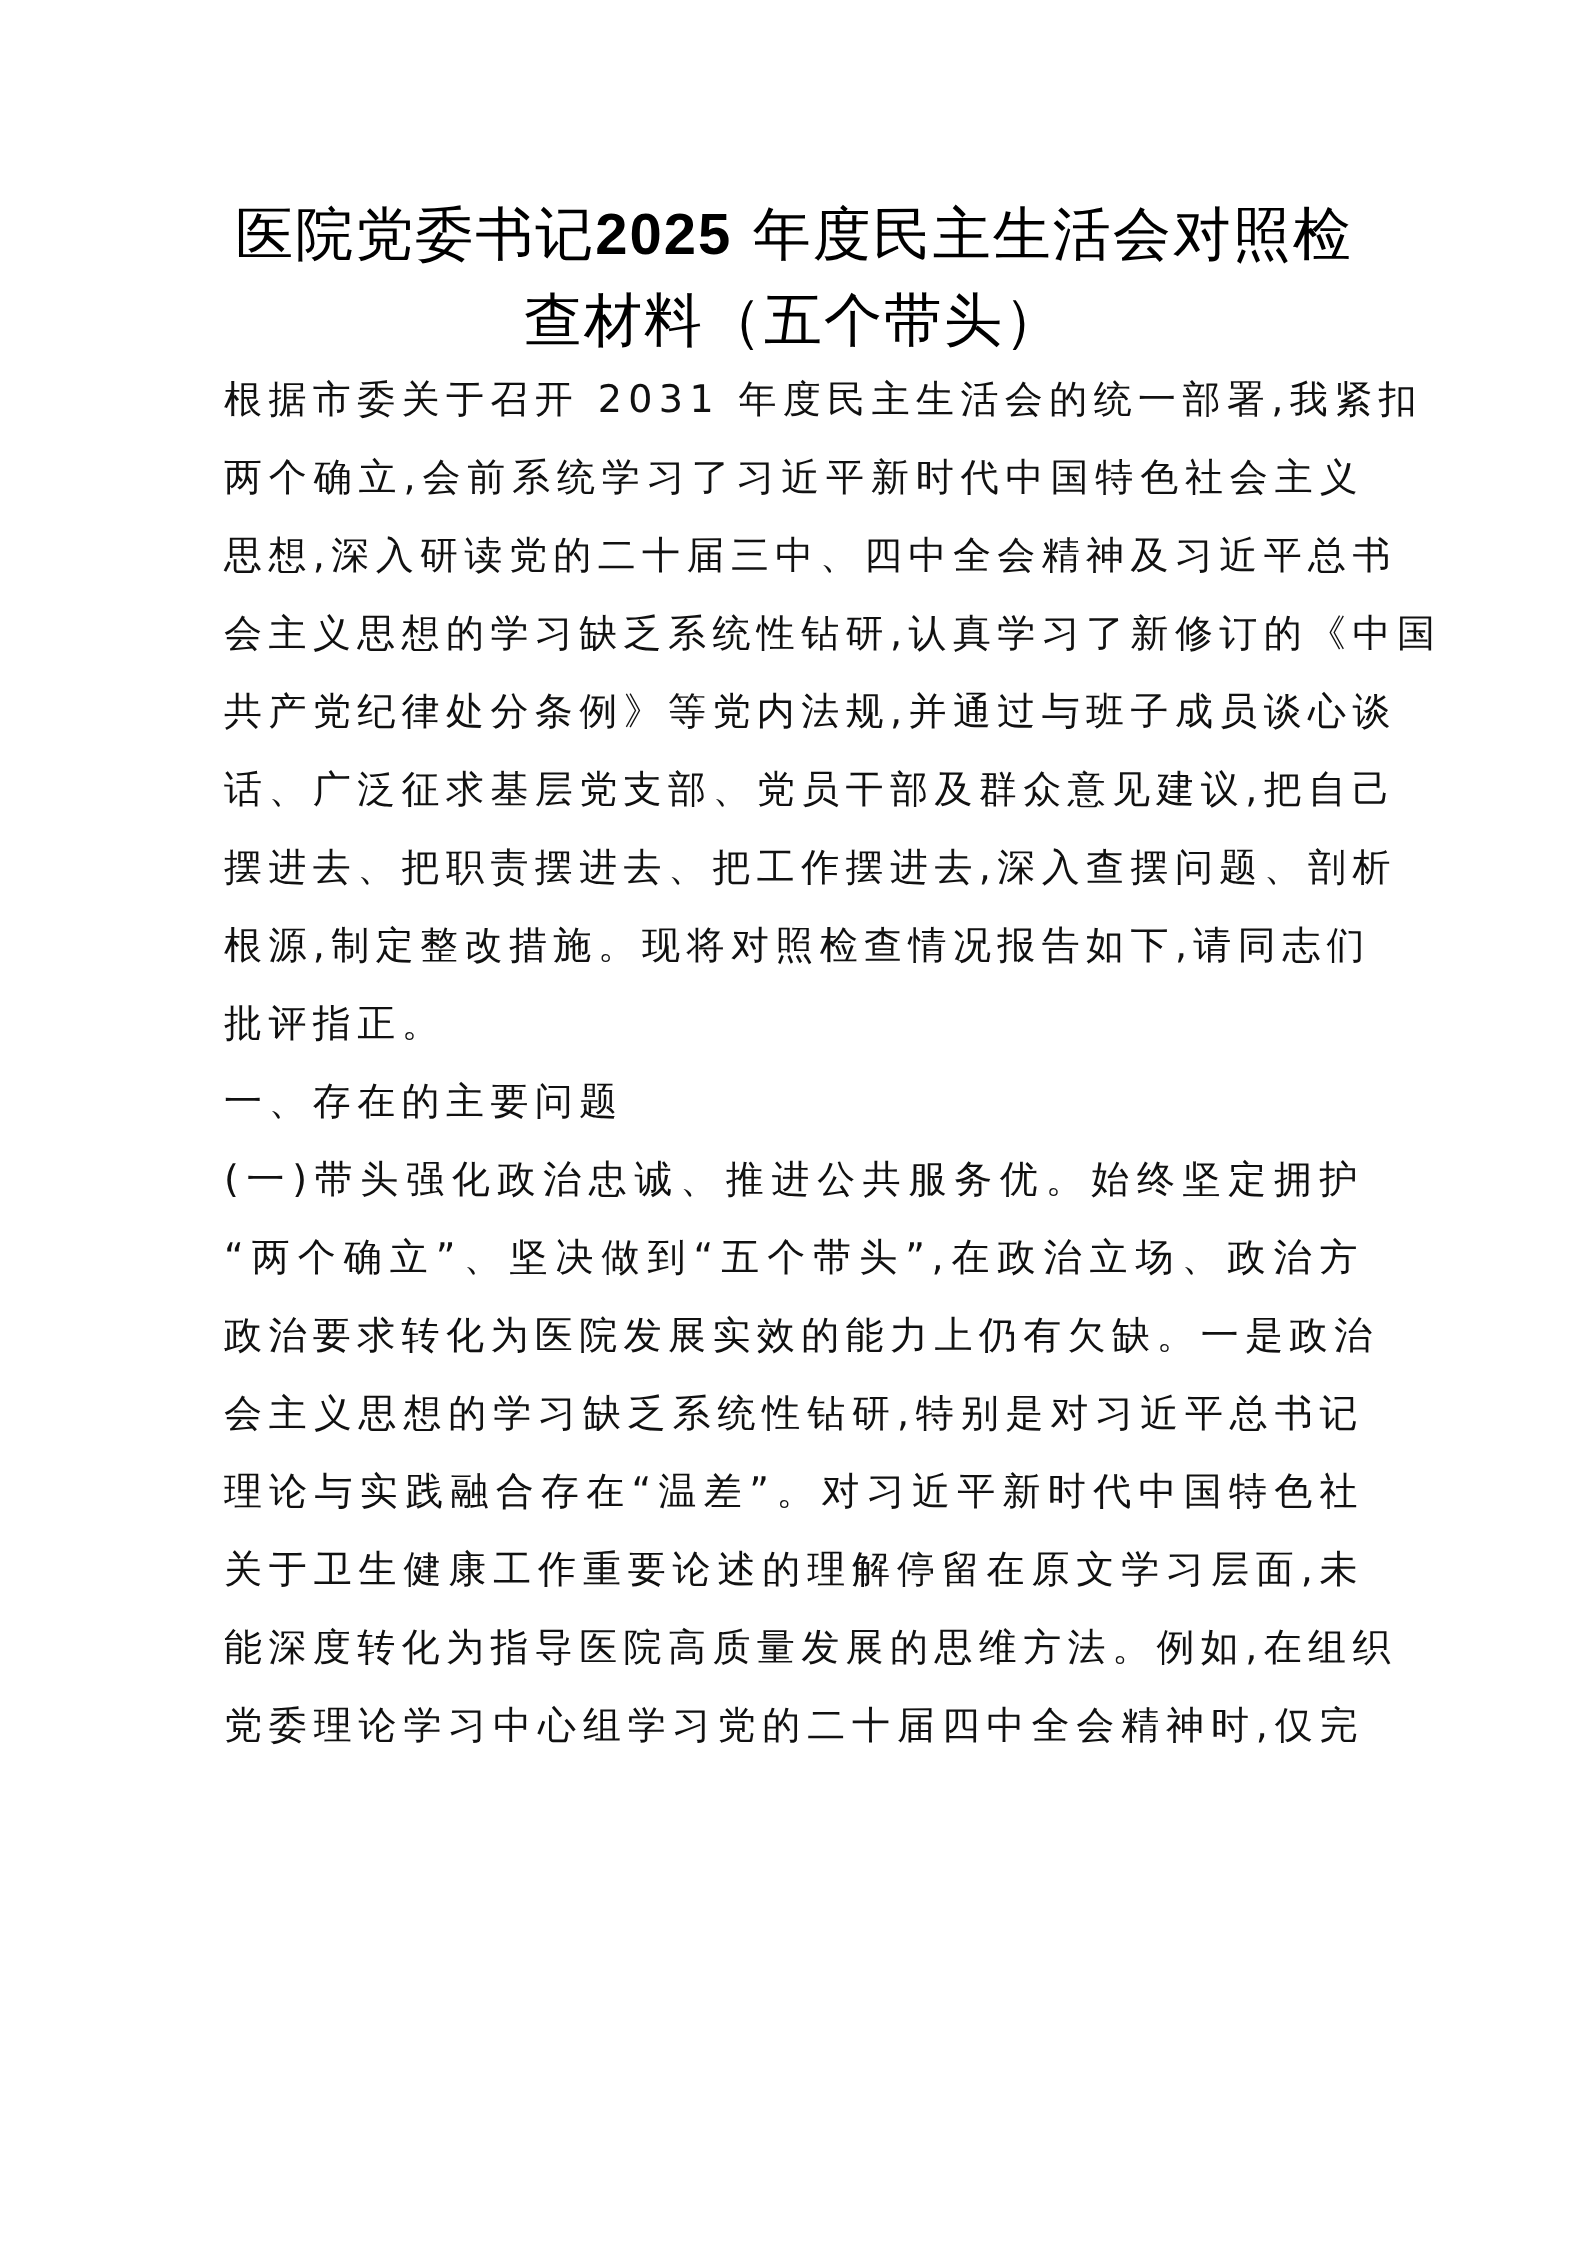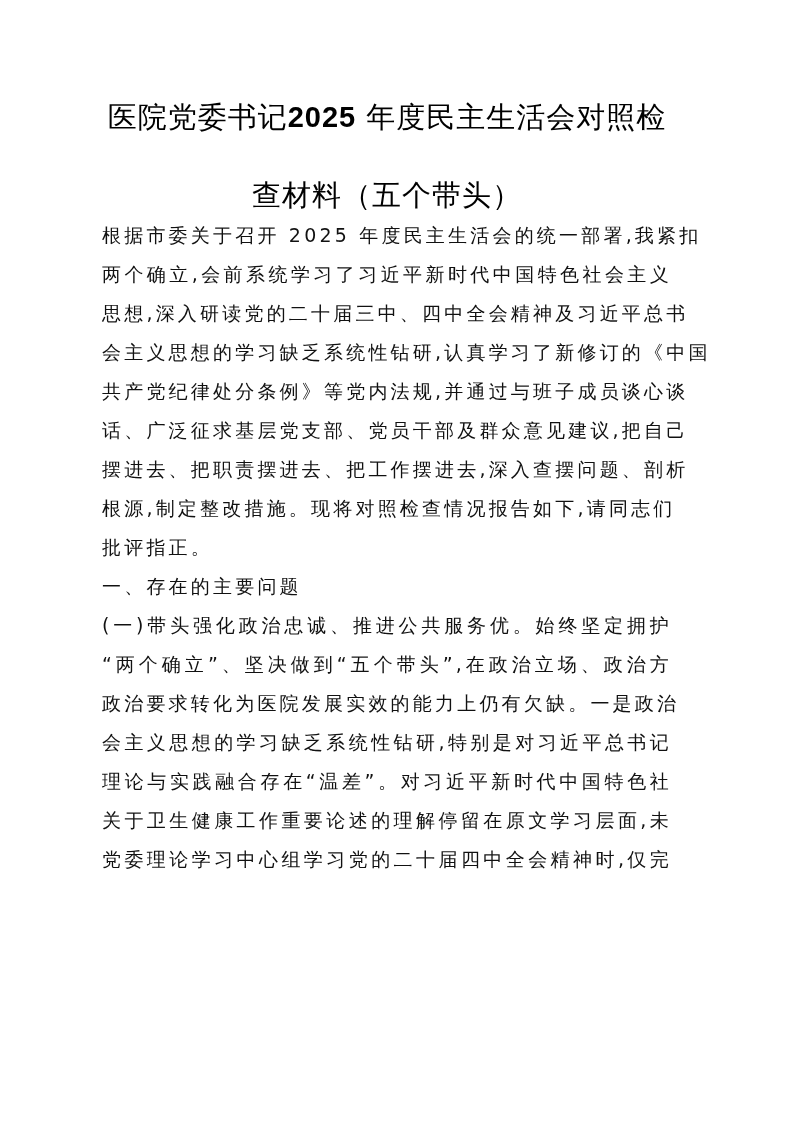--- a/index.html
+++ b/index.html
@@ -10,21 +10,21 @@
   body {
     width: 793px;
     height: 1122px;
     position: relative;
     overflow: hidden;
     font-family: "DejaVu Sans", "Liberation Sans", sans-serif;
     color: #111111;
   }
   .page {
     position: absolute;
-    left: 102px;
+    left: 112px;
     top: 96px;
     width: 570px;
   }
   .title {
     text-align: center;
     font-size: 29px;
     line-height: 42px;
     letter-spacing: 1px;
     margin: 0;
     font-weight: normal;
@@ -52,41 +52,42 @@
   .line.last {
     text-align-last: left;
   }
 </style>
 </head>
 <body>
 
 <div class="page">
   <h1 class="title">
     <span class="line-title" style="display:block;">医院党委书记<span class="num">2025</span> 年度民主生活会对照检</span>
-    <span class="line-title" style="display:block;margin-top:36px;">查材料（五个带头）</span>
+    <span class="line-title" style="display:block;">查材料（五个带头）</span>
   </h1>
 
   <div class="body">
     <div>
-      <span class="line">根据市委关于召开 2025 年度民主生活会的统一部署,我紧扣</span>
+      <span class="line">根据市委关于召开 2031 年度民主生活会的统一部署,我紧扣</span>
       <span class="line">两个确立,会前系统学习了习近平新时代中国特色社会主义</span>
       <span class="line">思想,深入研读党的二十届三中、四中全会精神及习近平总书</span>
       <span class="line">会主义思想的学习缺乏系统性钻研,认真学习了新修订的《中国</span>
       <span class="line">共产党纪律处分条例》等党内法规,并通过与班子成员谈心谈</span>
       <span class="line">话、广泛征求基层党支部、党员干部及群众意见建议,把自己</span>
       <span class="line">摆进去、把职责摆进去、把工作摆进去,深入查摆问题、剖析</span>
       <span class="line">根源,制定整改措施。现将对照检查情况报告如下,请同志们</span>
       <span class="line last">批评指正。</span>
     </div>
 
     <div class="line last">一、存在的主要问题</div>
 
     <div>
       <span class="line">(一)带头强化政治忠诚、推进公共服务优。始终坚定拥护</span>
       <span class="line">“两个确立”、坚决做到“五个带头”,在政治立场、政治方</span>
       <span class="line">政治要求转化为医院发展实效的能力上仍有欠缺。一是政治</span>
       <span class="line">会主义思想的学习缺乏系统性钻研,特别是对习近平总书记</span>
       <span class="line">理论与实践融合存在“温差”。对习近平新时代中国特色社</span>
       <span class="line">关于卫生健康工作重要论述的理解停留在原文学习层面,未</span>
+      <span class="line">能深度转化为指导医院高质量发展的思维方法。例如,在组织</span>
       <span class="line">党委理论学习中心组学习党的二十届四中全会精神时,仅完</span>
     </div>
   </div>
 </div>
 
 </body></html>

